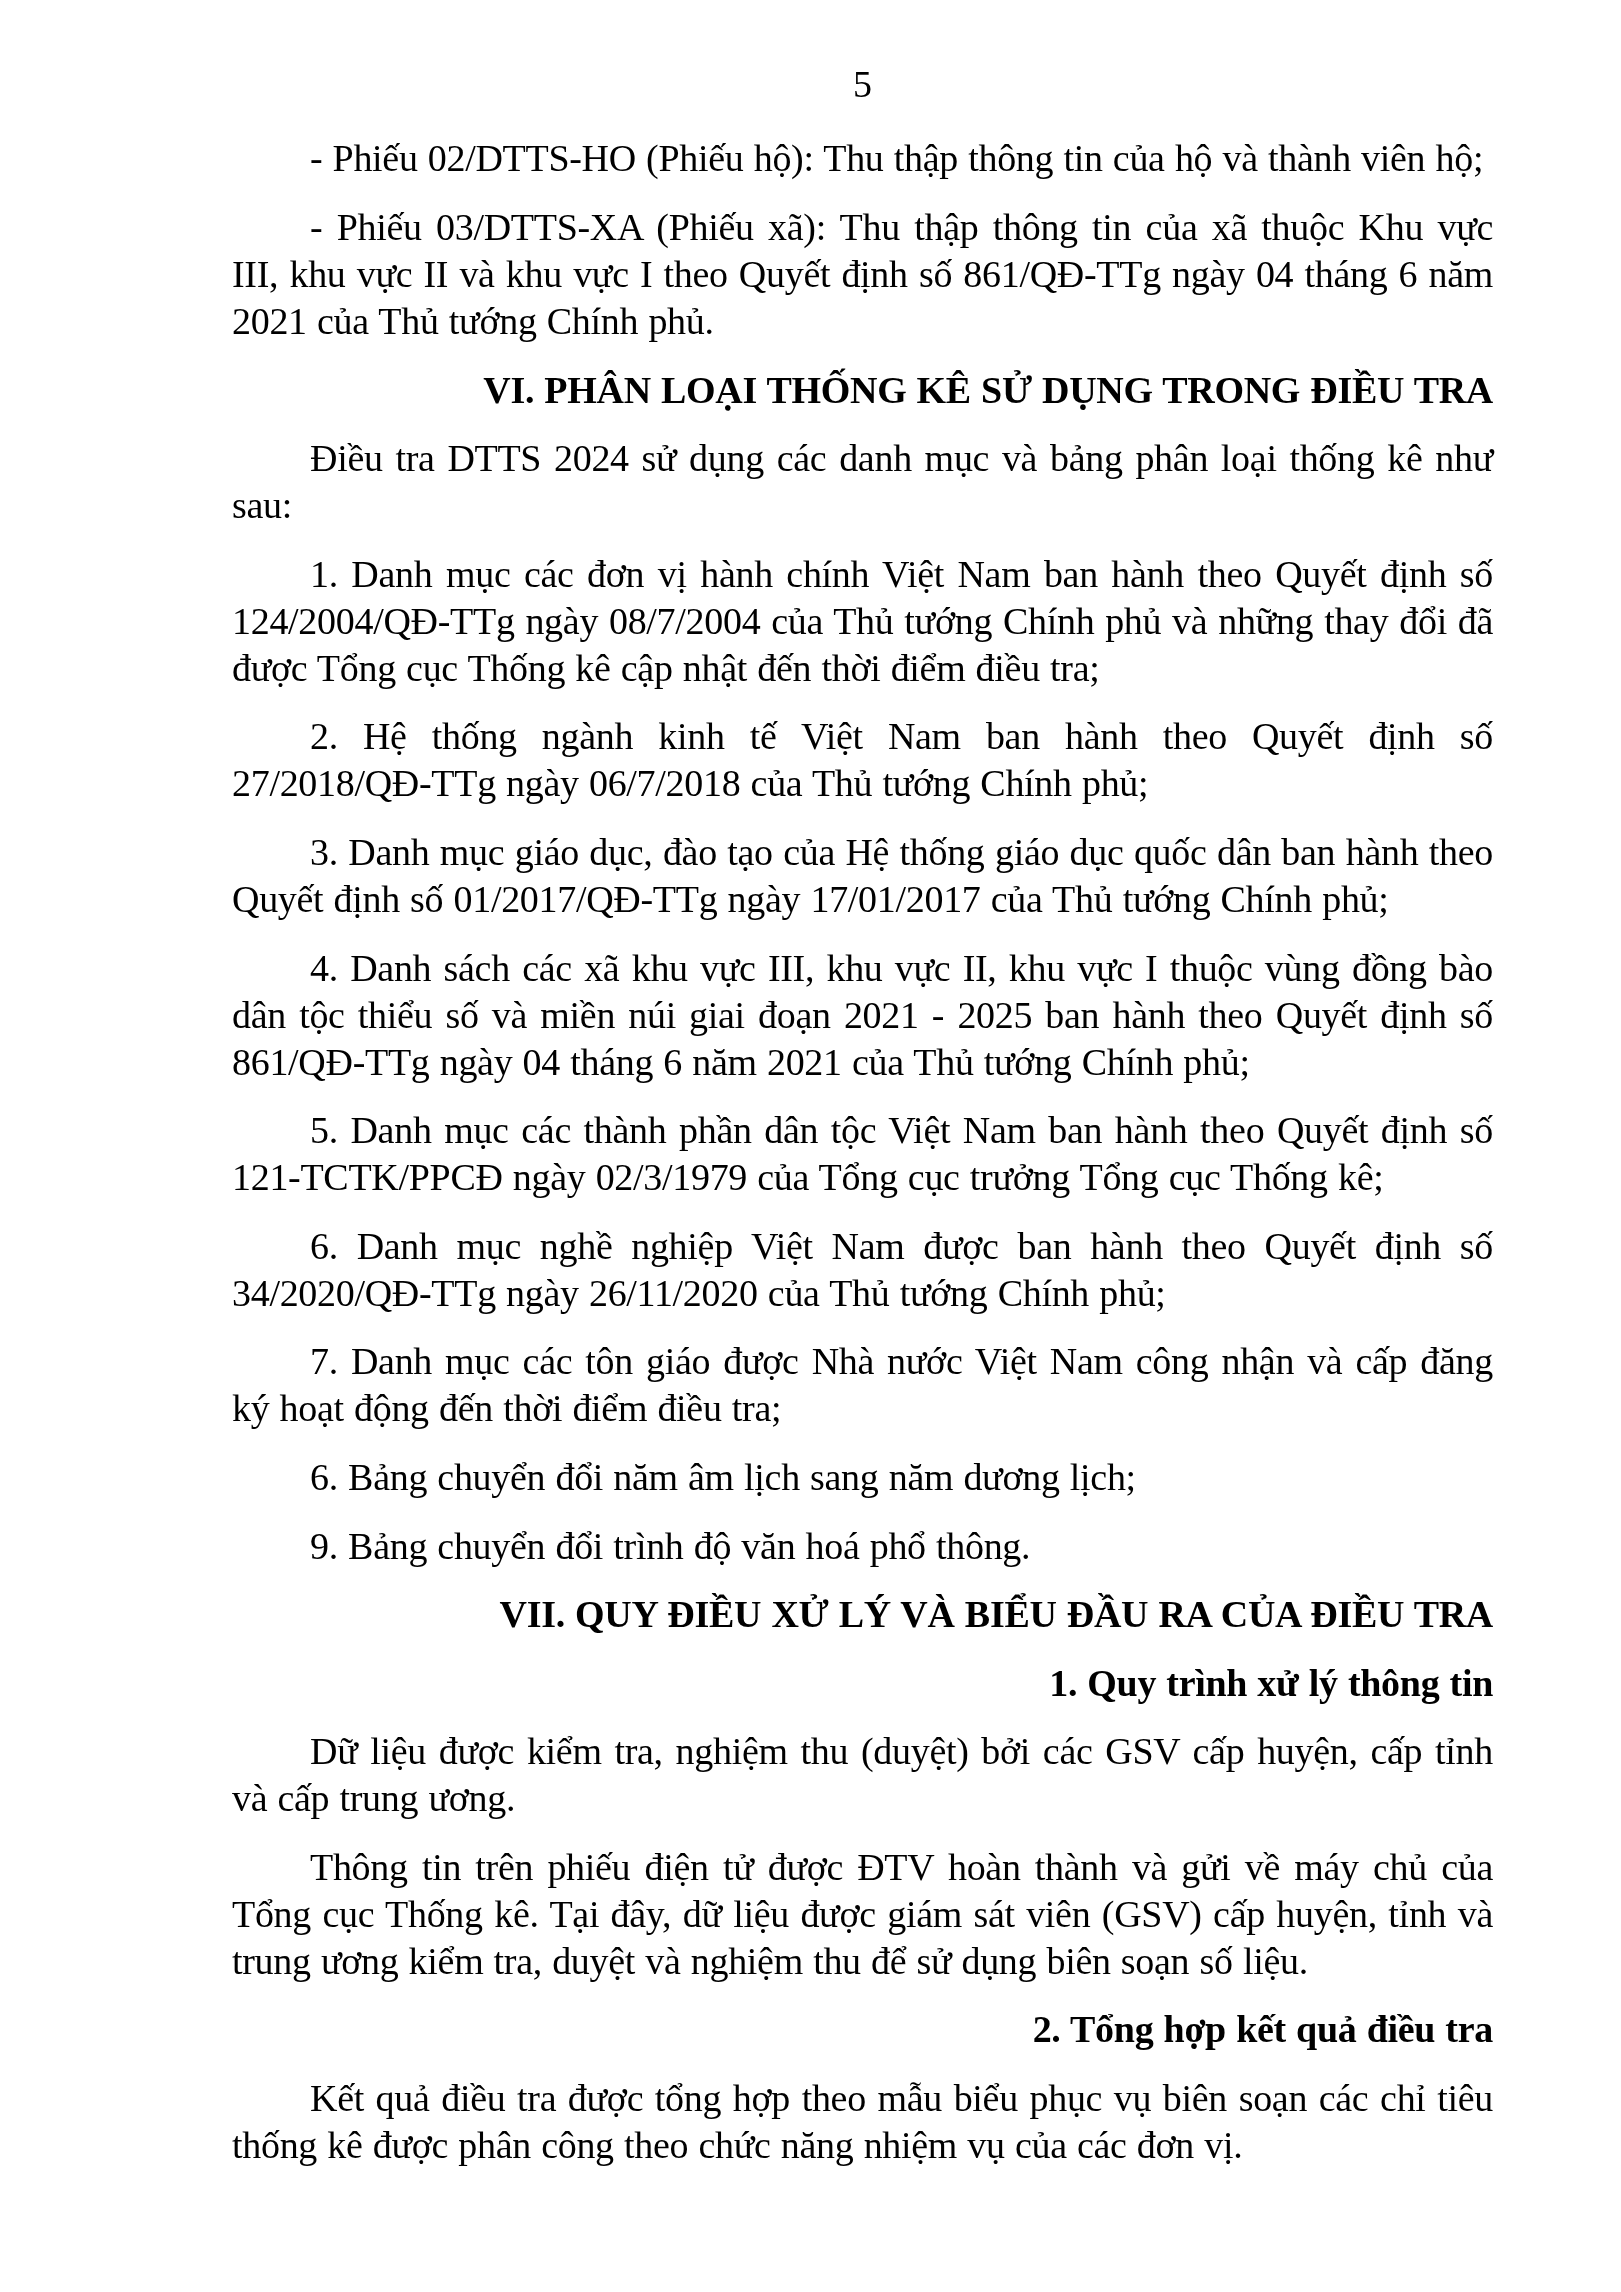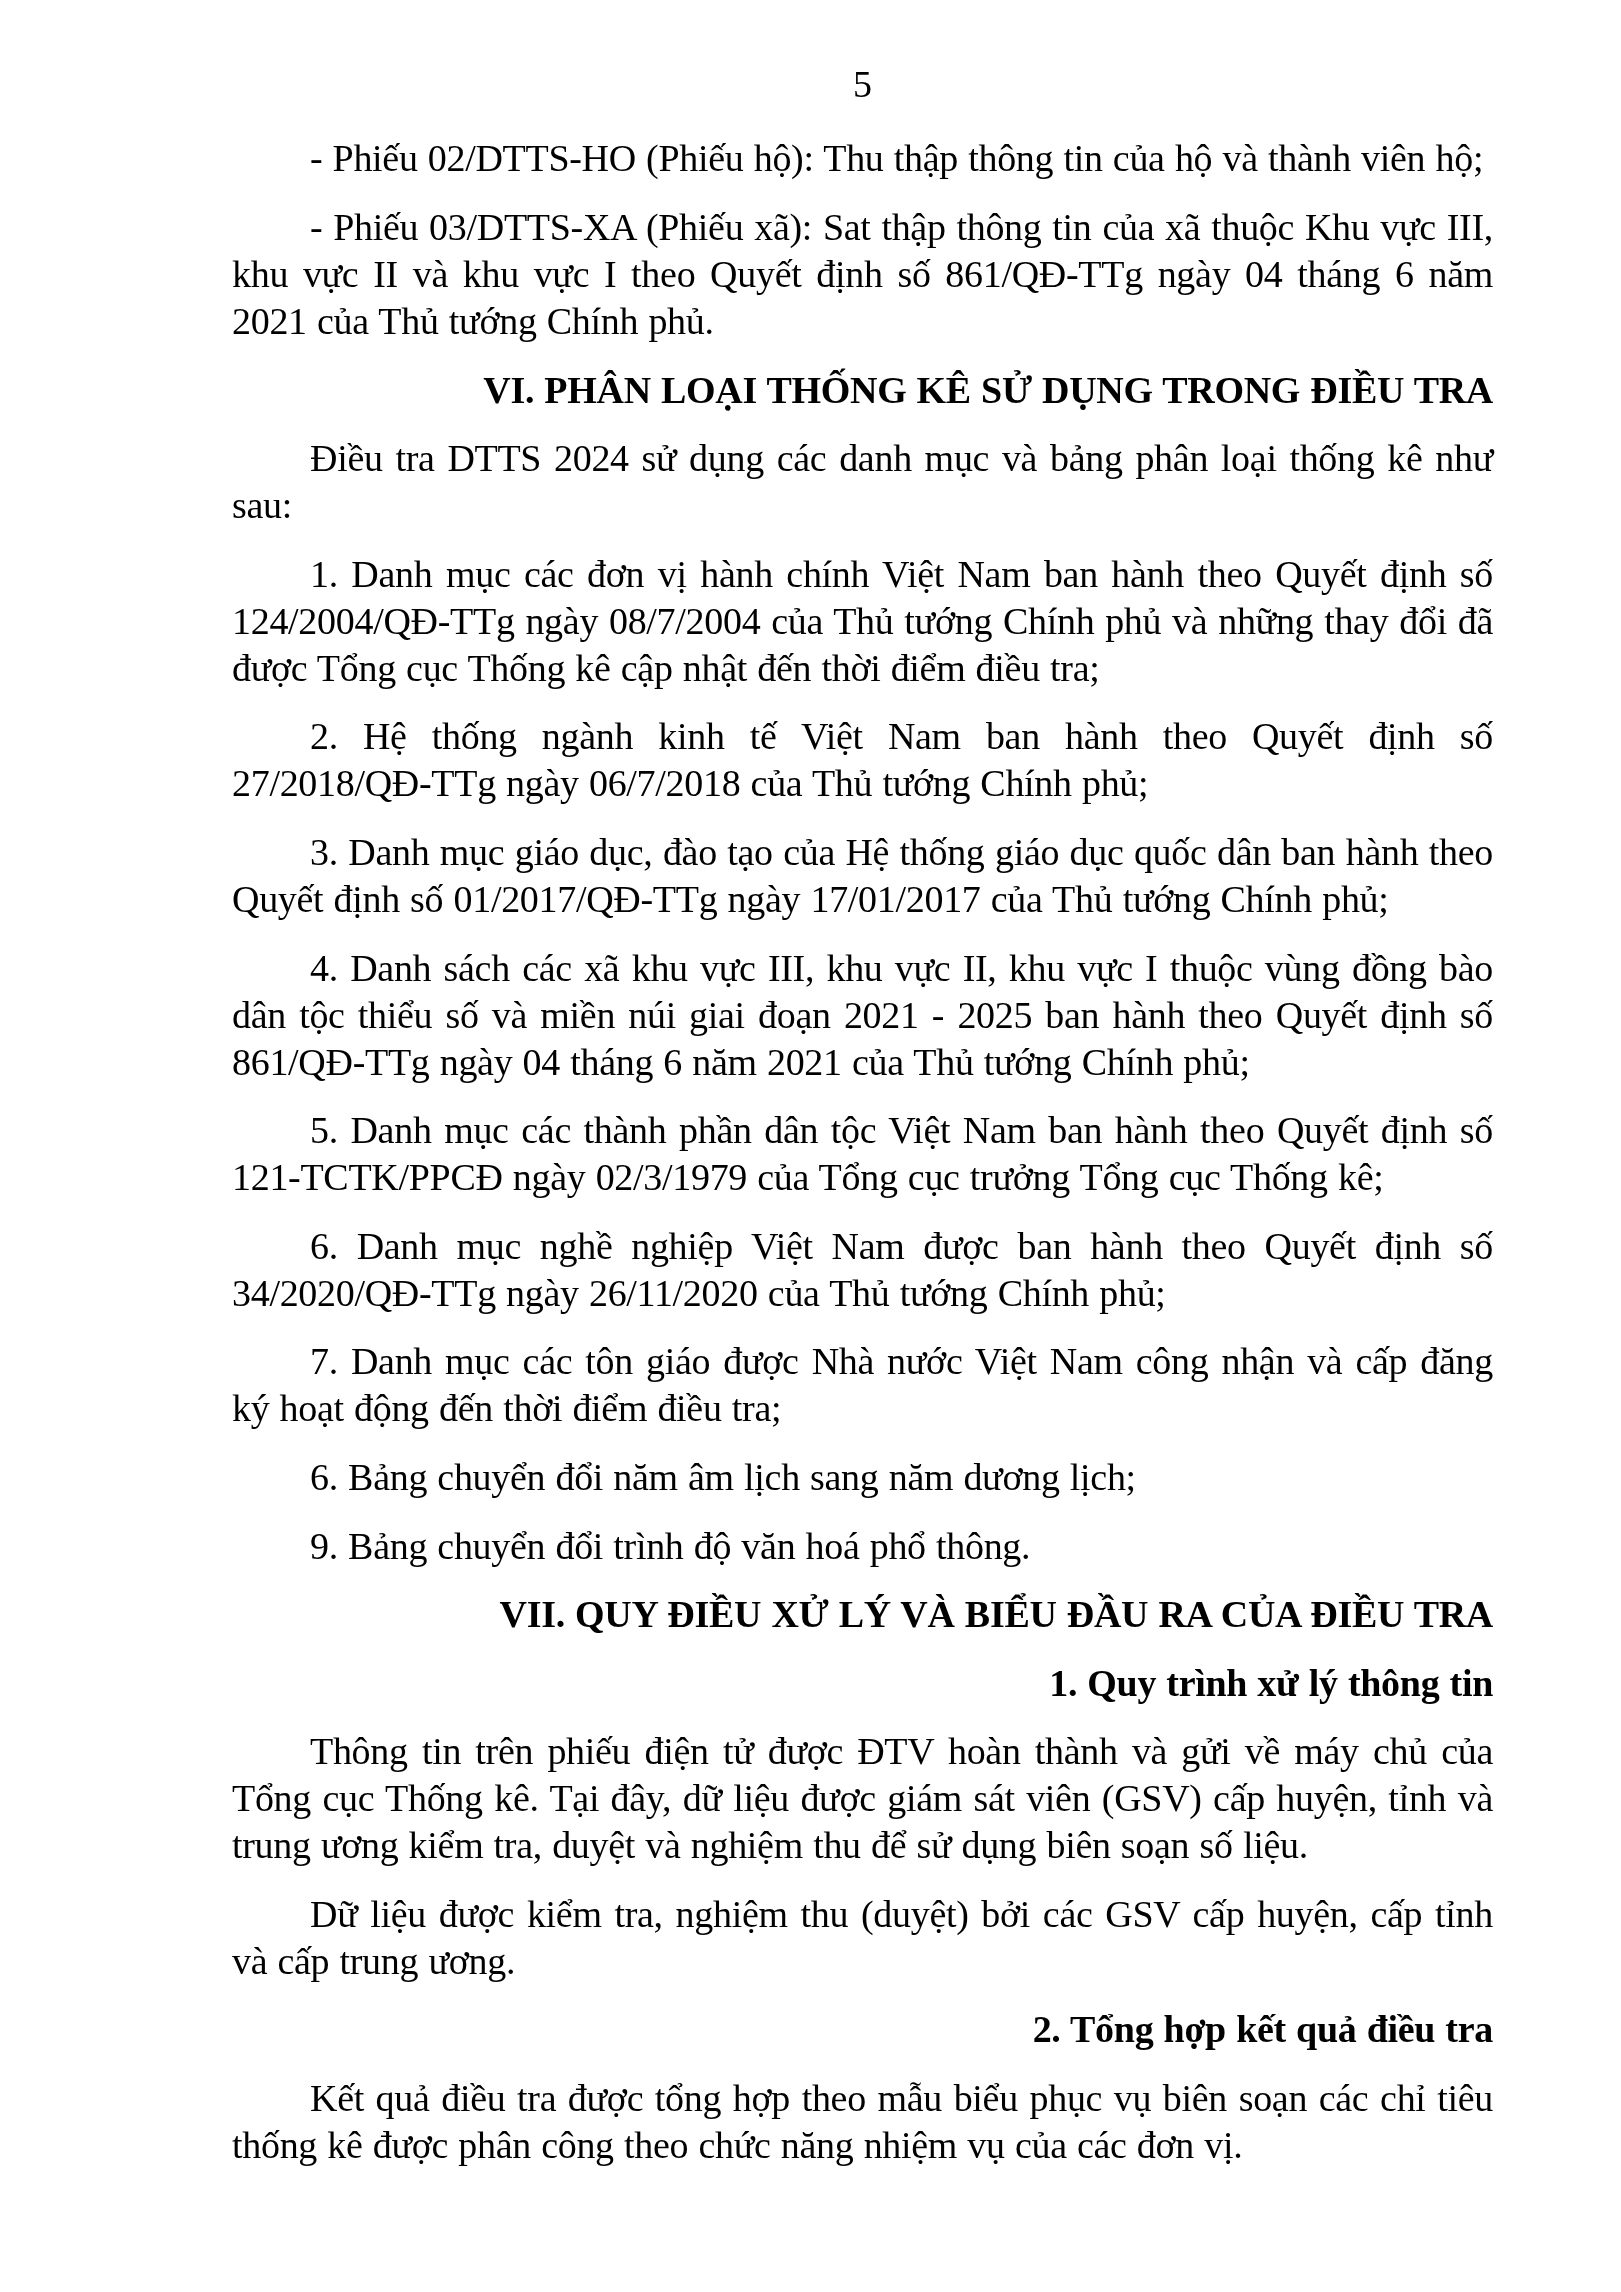--- a/index.html
+++ b/index.html
@@ -39,32 +39,32 @@
     text-align: right;
   }
 </style>
 </head>
 <body>
 
 <div class="page">
   <div class="pagenum">5</div>
 
   <p class="para">- Phiếu 02/DTTS-HO (Phiếu hộ): Thu thập thông tin của hộ và thành viên hộ;</p>
-  <p class="para">- Phiếu 03/DTTS-XA (Phiếu xã): Sat thập thông tin của xã thuộc Khu vực III, khu vực II và khu vực I theo Quyết định số 861/QĐ-TTg ngày 04 tháng 6 năm 2021 của Thủ tướng Chính phủ.</p>
+  <p class="para">- Phiếu 03/DTTS-XA (Phiếu xã): Thu thập thông tin của xã thuộc Khu vực III, khu vực II và khu vực I theo Quyết định số 861/QĐ-TTg ngày 04 tháng 6 năm 2021 của Thủ tướng Chính phủ.</p>
   <p class="heading">VI. PHÂN LOẠI THỐNG KÊ SỬ DỤNG TRONG ĐIỀU TRA</p>
   <p class="para">Điều tra DTTS 2024 sử dụng các danh mục và bảng phân loại thống kê như sau:</p>
   <p class="para">1. Danh mục các đơn vị hành chính Việt Nam ban hành theo Quyết định số 124/2004/QĐ-TTg ngày 08/7/2004 của Thủ tướng Chính phủ và những thay đổi đã được Tổng cục Thống kê cập nhật đến thời điểm điều tra;</p>
   <p class="para">2. Hệ thống ngành kinh tế Việt Nam ban hành theo Quyết định số 27/2018/QĐ-TTg ngày 06/7/2018 của Thủ tướng Chính phủ;</p>
   <p class="para">3. Danh mục giáo dục, đào tạo của Hệ thống giáo dục quốc dân ban hành theo Quyết định số 01/2017/QĐ-TTg ngày 17/01/2017 của Thủ tướng Chính phủ;</p>
   <p class="para">4. Danh sách các xã khu vực III, khu vực II, khu vực I thuộc vùng đồng bào dân tộc thiểu số và miền núi giai đoạn 2021 - 2025 ban hành theo Quyết định số 861/QĐ-TTg ngày 04 tháng 6 năm 2021 của Thủ tướng Chính phủ;</p>
   <p class="para">5. Danh mục các thành phần dân tộc Việt Nam ban hành theo Quyết định số 121-TCTK/PPCĐ ngày 02/3/1979 của Tổng cục trưởng Tổng cục Thống kê;</p>
   <p class="para">6. Danh mục nghề nghiệp Việt Nam được ban hành theo Quyết định số 34/2020/QĐ-TTg ngày 26/11/2020 của Thủ tướng Chính phủ;</p>
   <p class="para">7. Danh mục các tôn giáo được Nhà nước Việt Nam công nhận và cấp đăng ký hoạt động đến thời điểm điều tra;</p>
   <p class="para">6. Bảng chuyển đổi năm âm lịch sang năm dương lịch;</p>
   <p class="para">9. Bảng chuyển đổi trình độ văn hoá phổ thông.</p>
   <p class="heading">VII. QUY ĐIỀU XỬ LÝ VÀ BIỂU ĐẦU RA CỦA ĐIỀU TRA</p>
   <p class="subheading">1. Quy trình xử lý thông tin</p>
+  <p class="para">Dữ liệu được kiểm tra, nghiệm thu (duyệt) bởi các GSV cấp huyện, cấp tỉnh và cấp trung ương.</p>
   <p class="para">Thông tin trên phiếu điện tử được ĐTV hoàn thành và gửi về máy chủ của Tổng cục Thống kê. Tại đây, dữ liệu được giám sát viên (GSV) cấp huyện, tỉnh và trung ương kiểm tra, duyệt và nghiệm thu để sử dụng biên soạn số liệu.</p>
-  <p class="para">Dữ liệu được kiểm tra, nghiệm thu (duyệt) bởi các GSV cấp huyện, cấp tỉnh và cấp trung ương.</p>
   <p class="subheading">2. Tổng hợp kết quả điều tra</p>
   <p class="para">Kết quả điều tra được tổng hợp theo mẫu biểu phục vụ biên soạn các chỉ tiêu thống kê được phân công theo chức năng nhiệm vụ của các đơn vị.</p>
 </div>
 
 
 </body></html>

